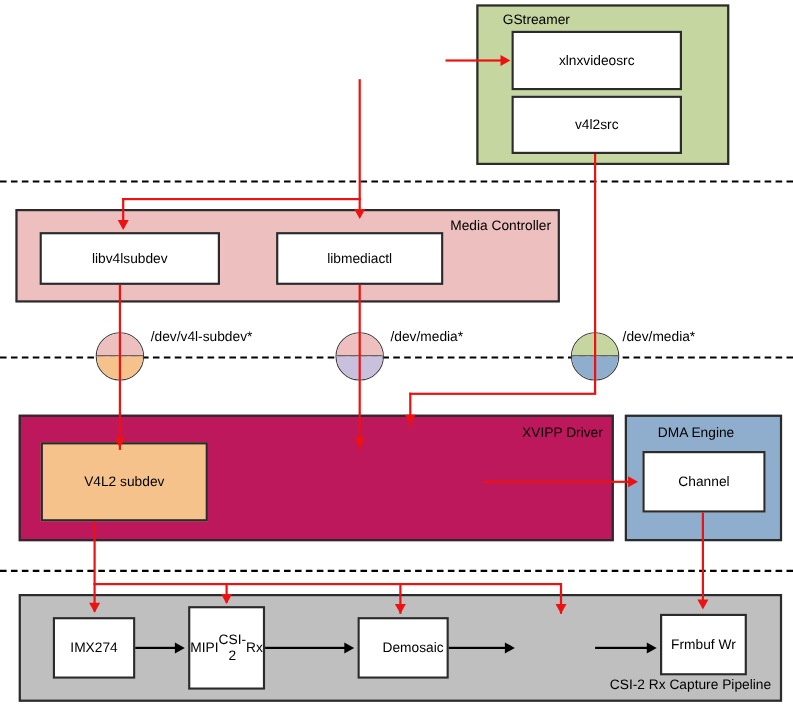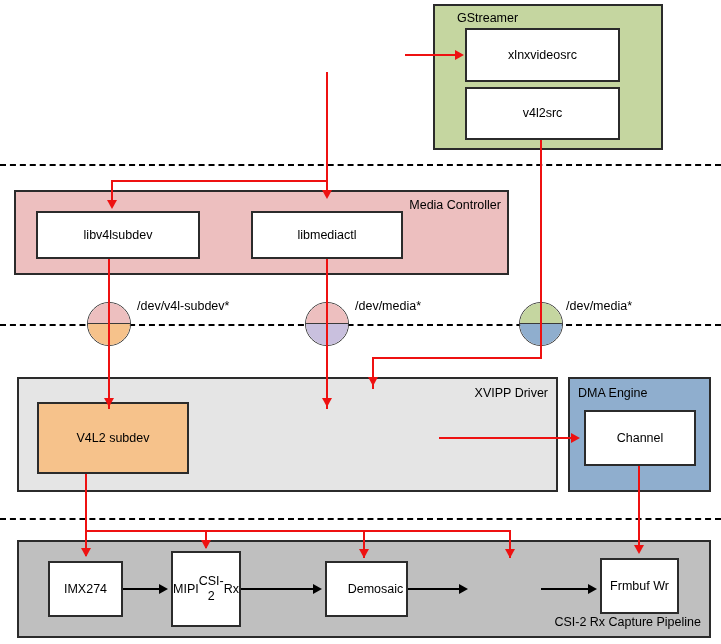--- a/index.html
+++ b/index.html
@@ -154,29 +154,29 @@
     <div class="half bot" style="background:#c9c0de;"></div>
   </div>
   <span class="devlabel" style="left:355px; top:300px;">/dev/media*</span>
 
   <div class="devcircle" style="left:519px; top:302px;">
     <div class="half top" style="background:#c5d6a0;"></div>
     <div class="half bot" style="background:#8faece;"></div>
   </div>
   <span class="devlabel" style="left:566px; top:300px;">/dev/media*</span>
 
-  <div class="group" style="left:17px; top:377px; width:541px; height:115px; background:#e5e5e5;">
+  <div class="group" style="left:17px; top:377px; width:541px; height:115px; background:#be185d;">
     <span class="group-label" style="right:8px; top:8px;">XVIPP Driver</span>
   </div>
   <div class="node" style="left:37px; top:402px; width:152px; height:72px; background:#f6c28b;">
     <span>V4L2 subdev</span>
   </div>
 
   <div class="group" style="left:568px; top:377px; width:143px; height:115px; background:#8faece;">
-    <span class="group-label" style="left:8px; top:8px;">DMA Engine</span>
+    <span class="group-label" style="left:28px; top:8px;">DMA Engine</span>
   </div>
   <div class="node" style="left:584px; top:410px; width:112px; height:56px;">
     <span>Channel</span>
   </div>
 
   <div class="group" style="left:17px; top:540px; width:694px; height:98px; background:#bfbfbf;">
     <span class="group-label" style="right:8px; bottom:8px;">CSI-2 Rx Capture Pipeline</span>
   </div>
   <div class="node" style="left:48px; top:561px; width:75px; height:56px;">
     <span>IMX274</span>

